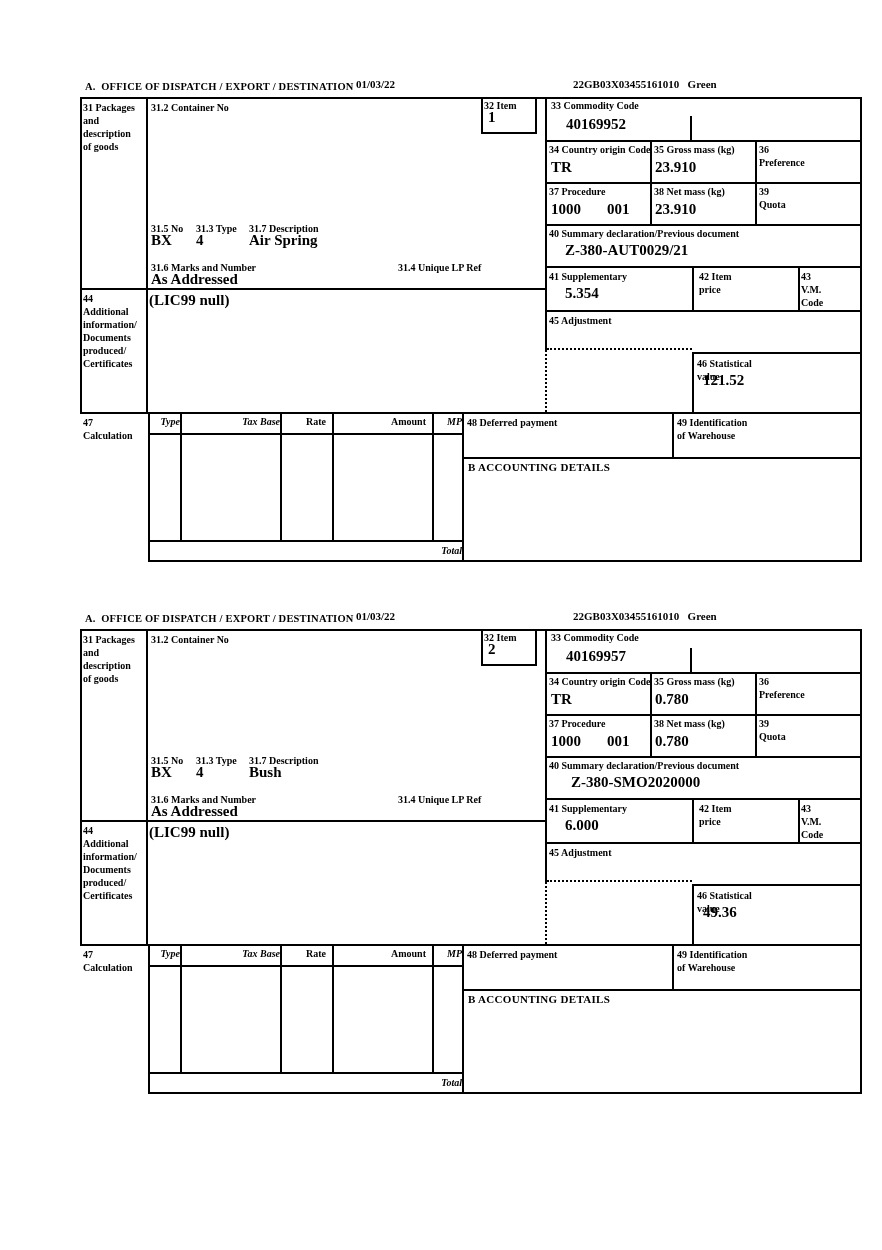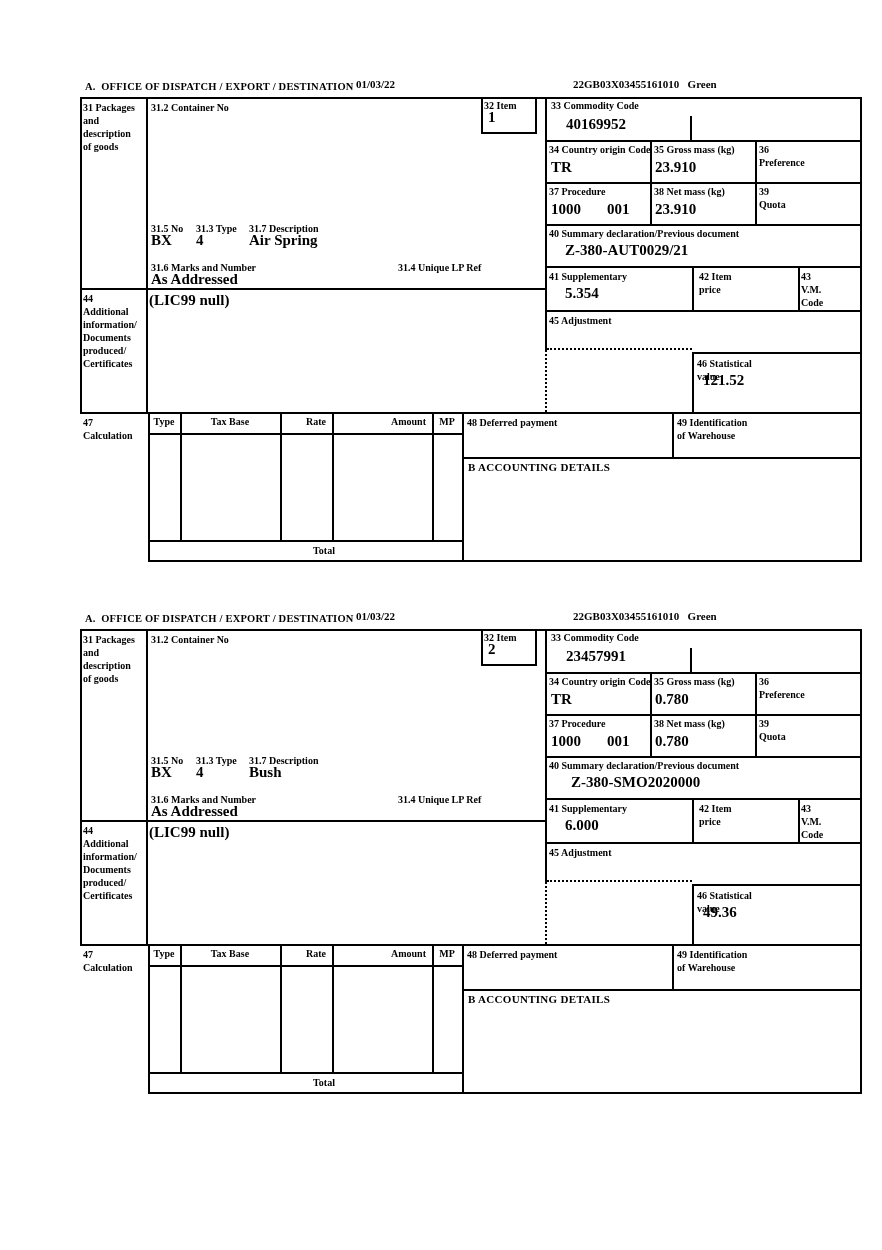--- a/index.html
+++ b/index.html
@@ -7,21 +7,21 @@
           font-family:"Liberation Serif","DejaVu Serif",serif; color:#000; }
   .block { position:absolute; left:0; width:754px; height:484px; }
   .ln   { position:absolute; background:#000; display:block; }
   .dotv { position:absolute; border-left:2px dotted #000; display:block; }
   .doth { position:absolute; border-top:2px dotted #000; display:block; }
   .lbl  { position:absolute; font-weight:bold; font-size:10px; line-height:13px; white-space:pre-line; }
   .val  { position:absolute; font-weight:bold; font-size:15px; line-height:17px; white-space:pre; }
   .hdr-office { position:absolute; font-weight:bold; font-size:10.5px; white-space:pre; letter-spacing:0.2px; }
   .hdr-val    { position:absolute; font-weight:bold; font-size:11px; white-space:pre; }
   .th   { position:absolute; font-weight:bold; font-size:10px; }
-  .tc { text-align:center; } .tr { text-align:right; }
+  .tc { text-align:right;font-style:italic; } .tr { text-align:right; }
   .acct { position:absolute; font-weight:bold; font-size:11px; letter-spacing:0.3px; }
 </style>
 </head>
 <body>
 
 <div class="page">
 
   <div class="block" style="top:80px;">
     <span class="hdr-office" style="left:85px; top:1px;">A.  OFFICE OF DISPATCH / EXPORT / DESTINATION</span>
     <span class="hdr-val" style="left:356px; top:-2px;">01/03/22</span>
@@ -209,21 +209,21 @@
     <span class="lbl" style="left:677px;top:336px;">49 Identification of Warehouse</span>
     <span class="acct" style="left:468px;top:381px;">B ACCOUNTING DETAILS</span>
     <span class="th tc" style="left:148px;top:336px;width:32px;">Type</span>
     <span class="th tc" style="left:180px;top:336px;width:100px;">Tax Base</span>
     <span class="th tr" style="left:280px;top:336px;width:46px;">Rate</span>
     <span class="th tr" style="left:332px;top:336px;width:94px;">Amount</span>
     <span class="th tc" style="left:432px;top:336px;width:30px;">MP</span>
     <span class="th tc" style="left:148px;top:465px;width:314px;padding-left:38px;box-sizing:border-box;">Total</span>
 
     <span class="val" style="left:488px;top:29px;">2</span>
-    <span class="val" style="left:566px;top:36px;">23457991</span>
+    <span class="val" style="left:566px;top:36px;">40169957</span>
     <span class="val" style="left:551px;top:79px;">TR</span>
     <span class="val" style="left:655px;top:79px;">0.780</span>
     <span class="val" style="left:551px;top:121px;">1000</span>
     <span class="val" style="left:607px;top:121px;">001</span>
     <span class="val" style="left:655px;top:121px;">0.780</span>
     <span class="val" style="left:571px;top:162px;">Z-380-SMO2020000</span>
     <span class="val" style="left:565px;top:205px;">6.000</span>
     <span class="val" style="left:703px;top:292px;">49.36</span>
     <span class="val" style="left:151px;top:152px;">BX</span>
     <span class="val" style="left:196px;top:152px;">4</span>

